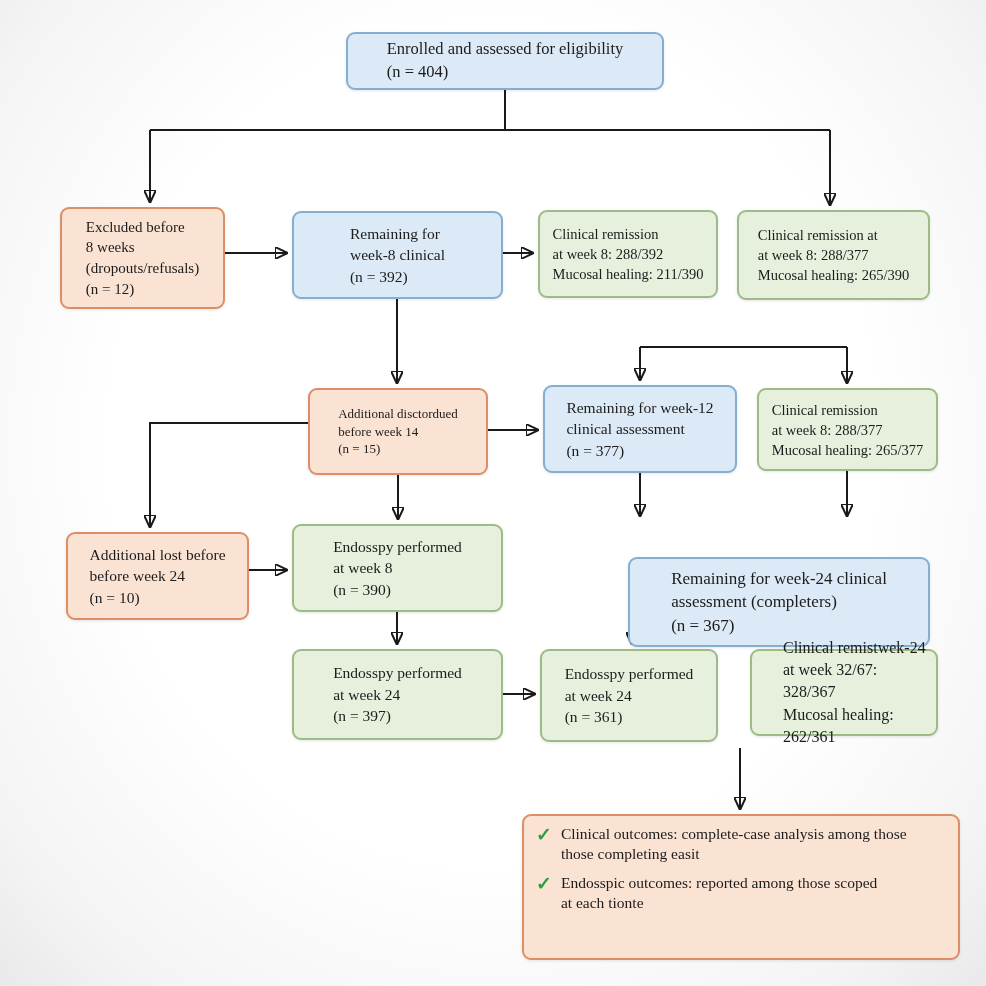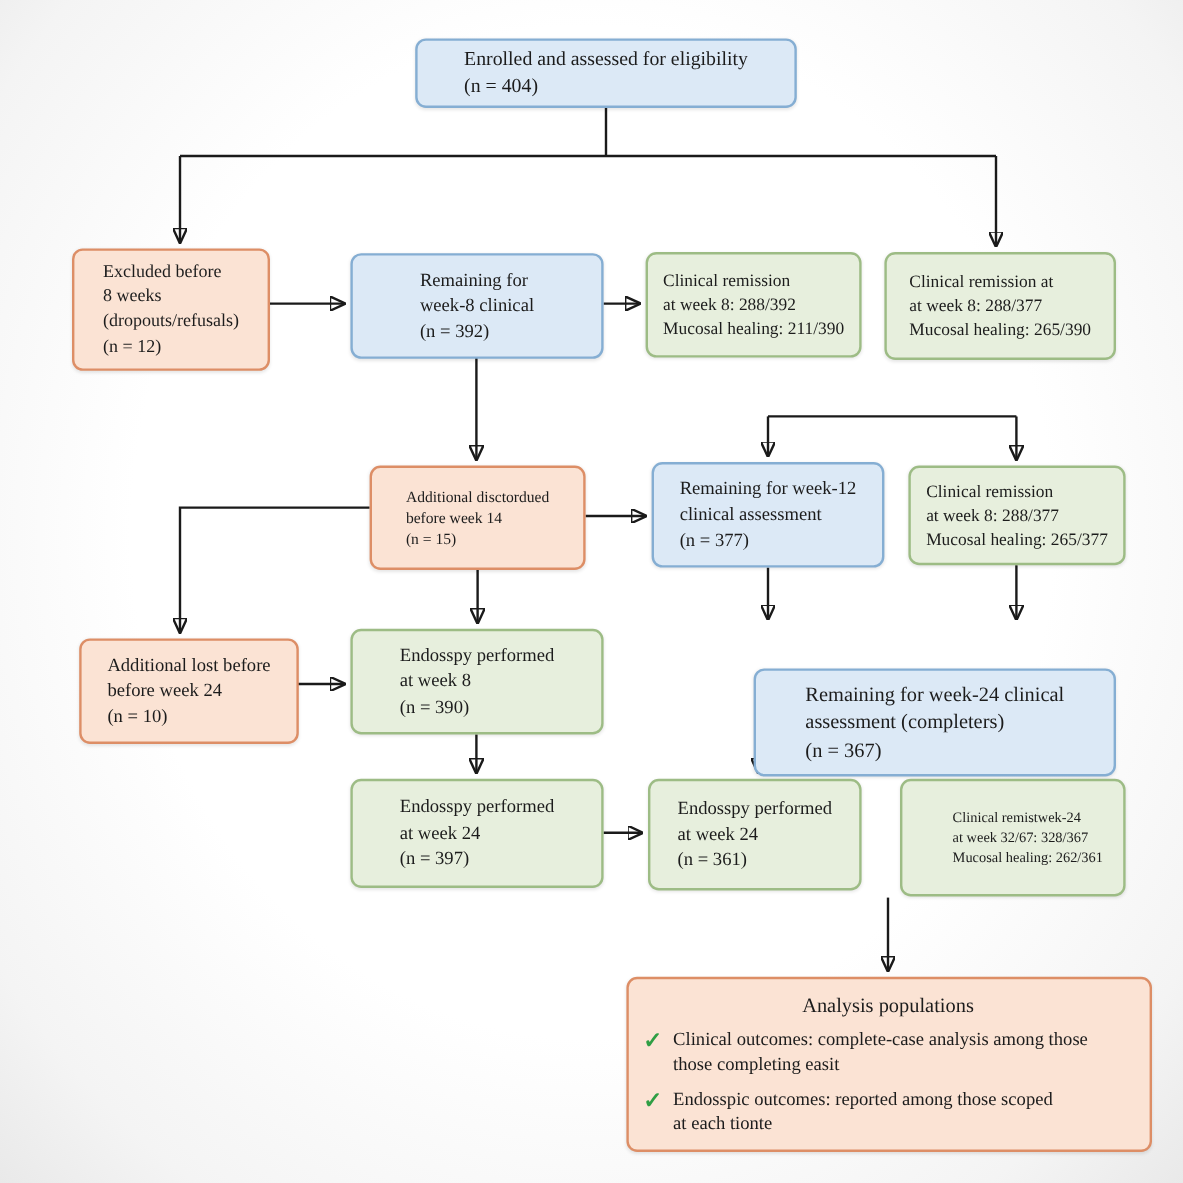--- a/index.html
+++ b/index.html
@@ -46,21 +46,21 @@
   [data-name="box-remission-week8-a"]   { left:538px; top:210px; width:180px; height:88px;  font-size:14.5px; }
   [data-name="box-remission-week8-b"]   { left:737px; top:210px; width:193px; height:90px;  font-size:14.5px; }
   [data-name="box-discontinued-week14"] { left:308px; top:388px; width:180px; height:87px;  font-size:13px; }
   [data-name="box-remaining-week12"]    { left:543px; top:385px; width:194px; height:88px;  font-size:15.5px; }
   [data-name="box-remission-week12"]    { left:757px; top:388px; width:181px; height:83px;  font-size:14.5px; }
   [data-name="box-lost-week24"]         { left:50px;  top:532px; width:183px; height:88px;  font-size:15.5px;margin-left:16px; }
   [data-name="box-endoscopy-week8"]     { left:292px; top:524px; width:211px; height:88px;  font-size:15.5px; }
   [data-name="box-remaining-week24"]    { left:628px; top:521px; width:302px; height:90px;  font-size:17px;margin-top:36px; }
   [data-name="box-endoscopy-week24-a"]  { left:292px; top:649px; width:211px; height:91px;  font-size:15.5px; }
   [data-name="box-endoscopy-week24-b"]  { left:540px; top:649px; width:178px; height:93px;  font-size:15.5px; }
-  [data-name="box-remission-week24"]    { left:750px; top:649px; width:188px; height:98px;  font-size:12px;padding-left:31px; }
+  [data-name="box-remission-week24"]    { left:750px; top:649px; width:188px; height:87px;  font-size:16px;padding-left:31px; }
 
   [data-name="box-analysis"] {
     left:522px; top:814px; width:438px; height:146px;
     display:block; text-align:left; white-space:normal;
     padding: 8px 14px 8px 12px;
   }
   .analysis-title {
     text-align: center;
     font-size: 17px;
     margin: 2px 0 8px 0;
@@ -161,21 +161,20 @@
 at week 24
 (n = 397)</div>
   <div class="box green" data-name="box-endoscopy-week24-b">Endosspy performed
 at week 24
 (n = 361)</div>
   <div class="box green" data-name="box-remission-week24">Clinical remistwek-24
 at week 32/67: 328/367
 Mucosal healing: 262/361</div>
 
   <div class="box orange" data-name="box-analysis">
-    <div class="analysis-title" data-name="analysis-title">Analysis populations</div>
     <div class="analysis-item" data-name="analysis-item-clinical">
       <span class="check" data-name="check-icon">✓</span>
       <span class="item-text" data-name="analysis-item-text">Clinical outcomes: complete-case analysis among those
 those completing easit</span>
     </div>
     <div class="analysis-item" data-name="analysis-item-endoscopic">
       <span class="check" data-name="check-icon">✓</span>
       <span class="item-text" data-name="analysis-item-text">Endosspic outcomes: reported among those scoped
 at each tionte</span>
     </div>

